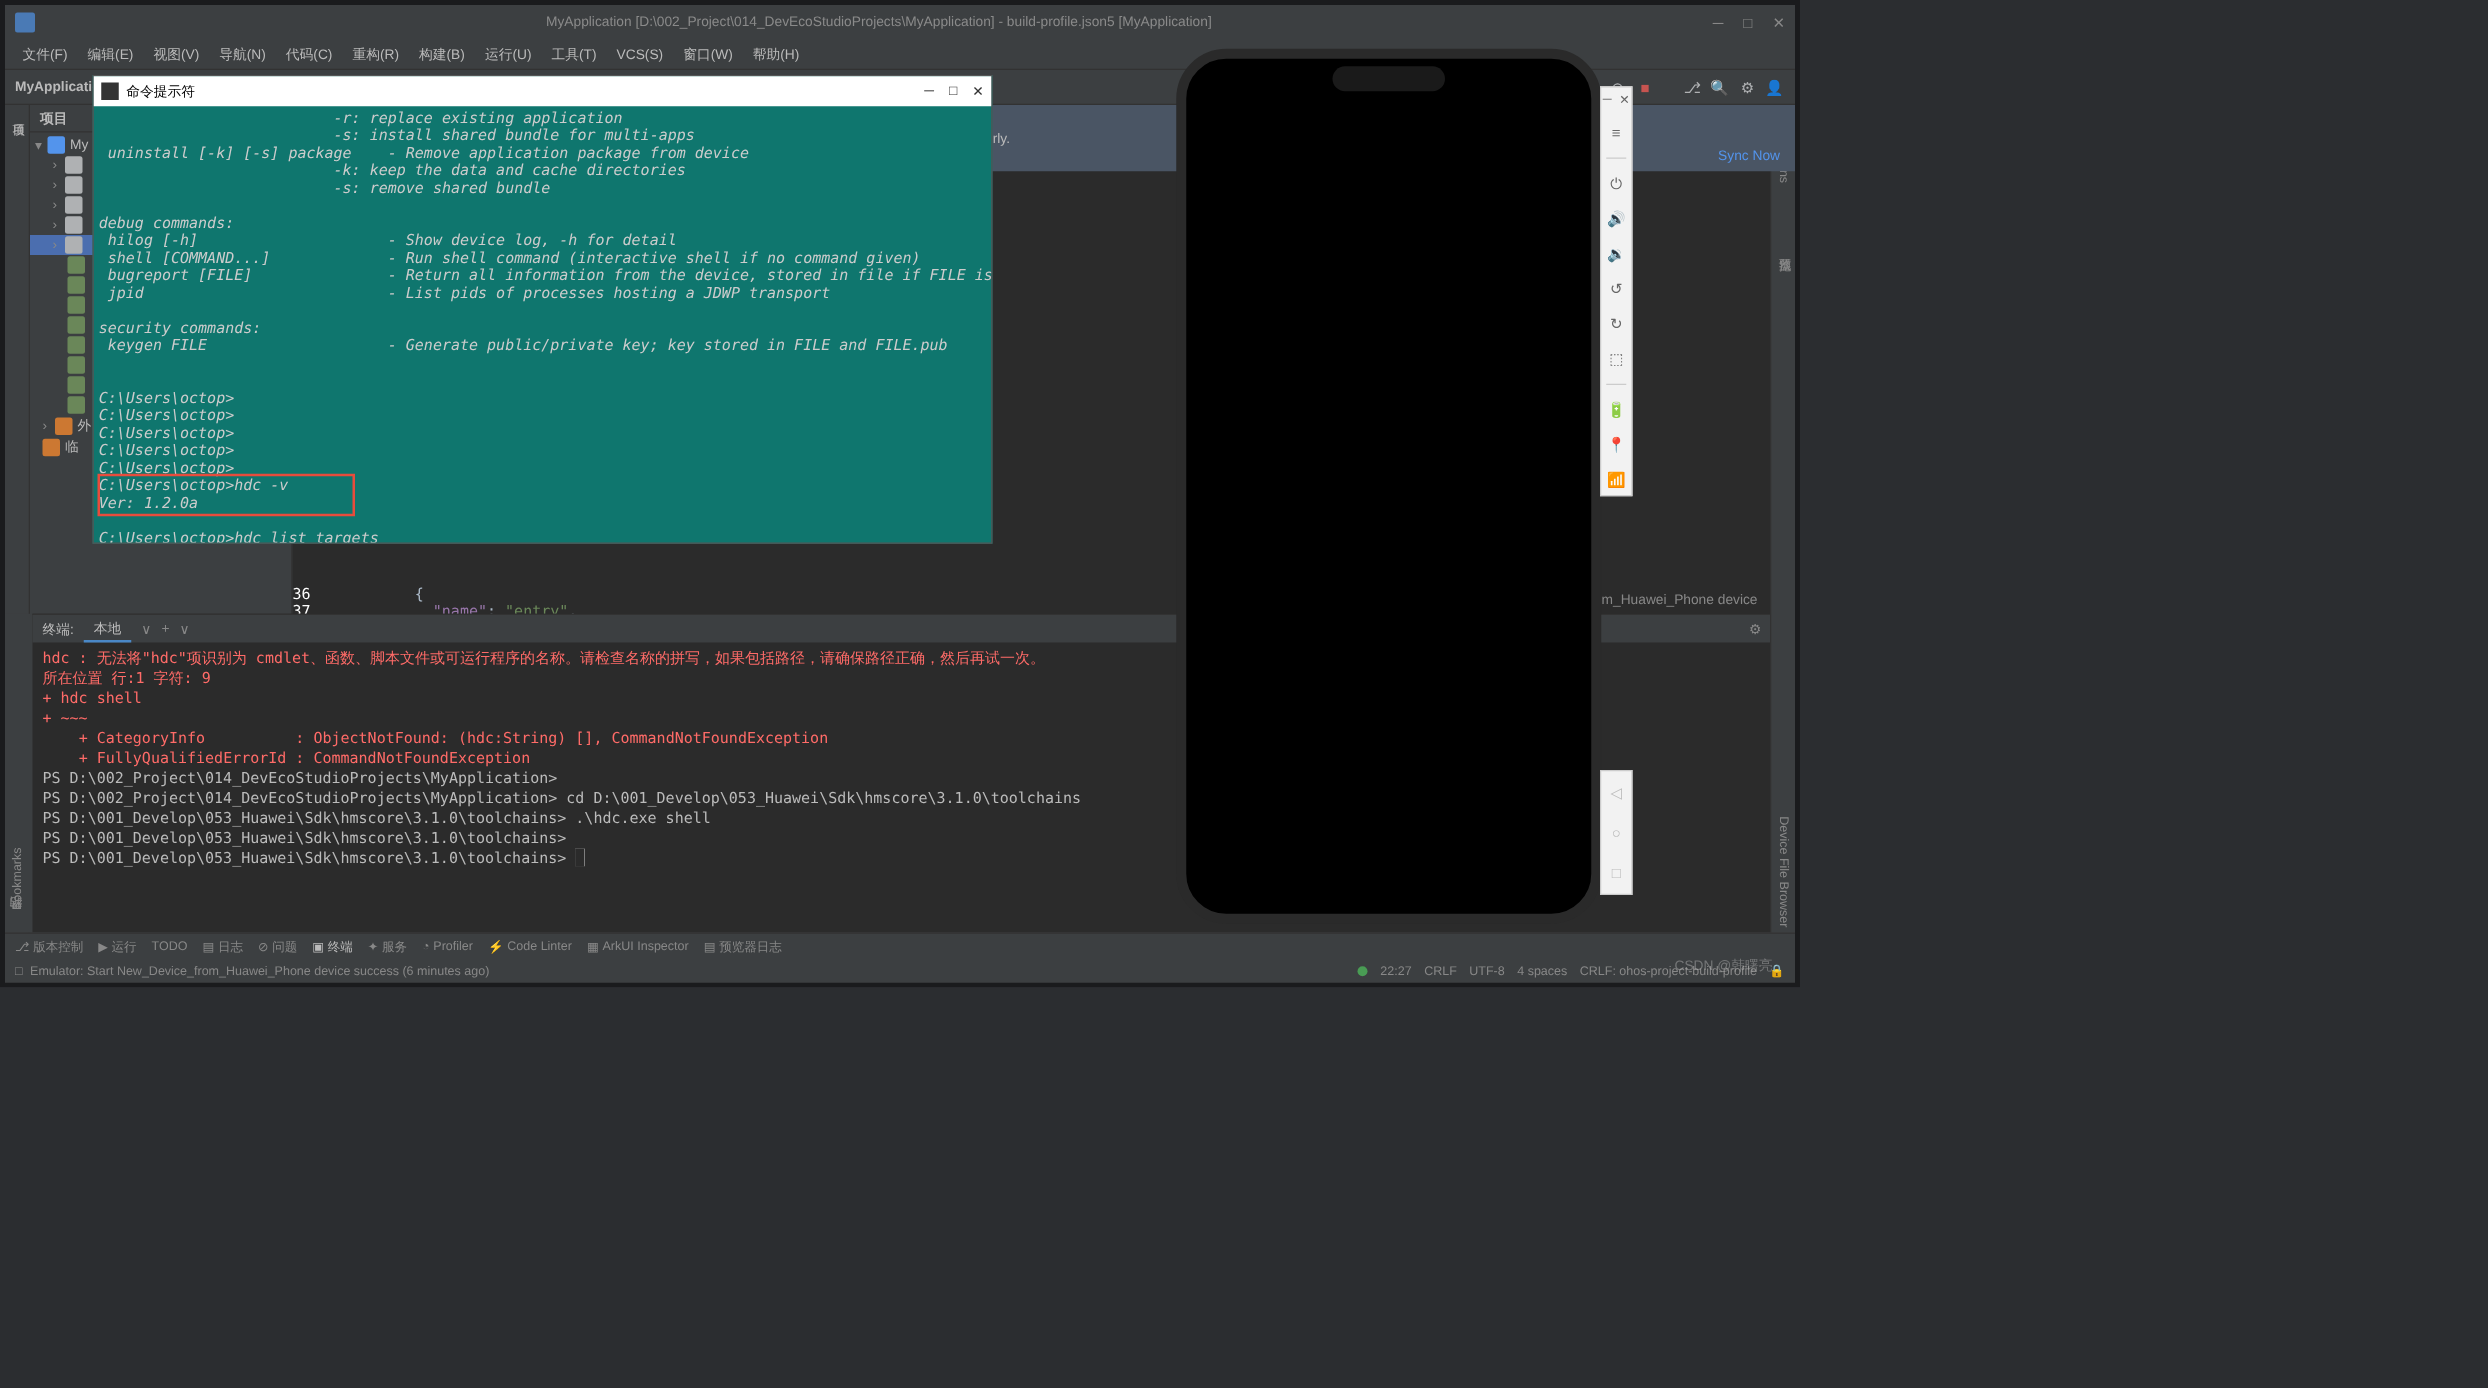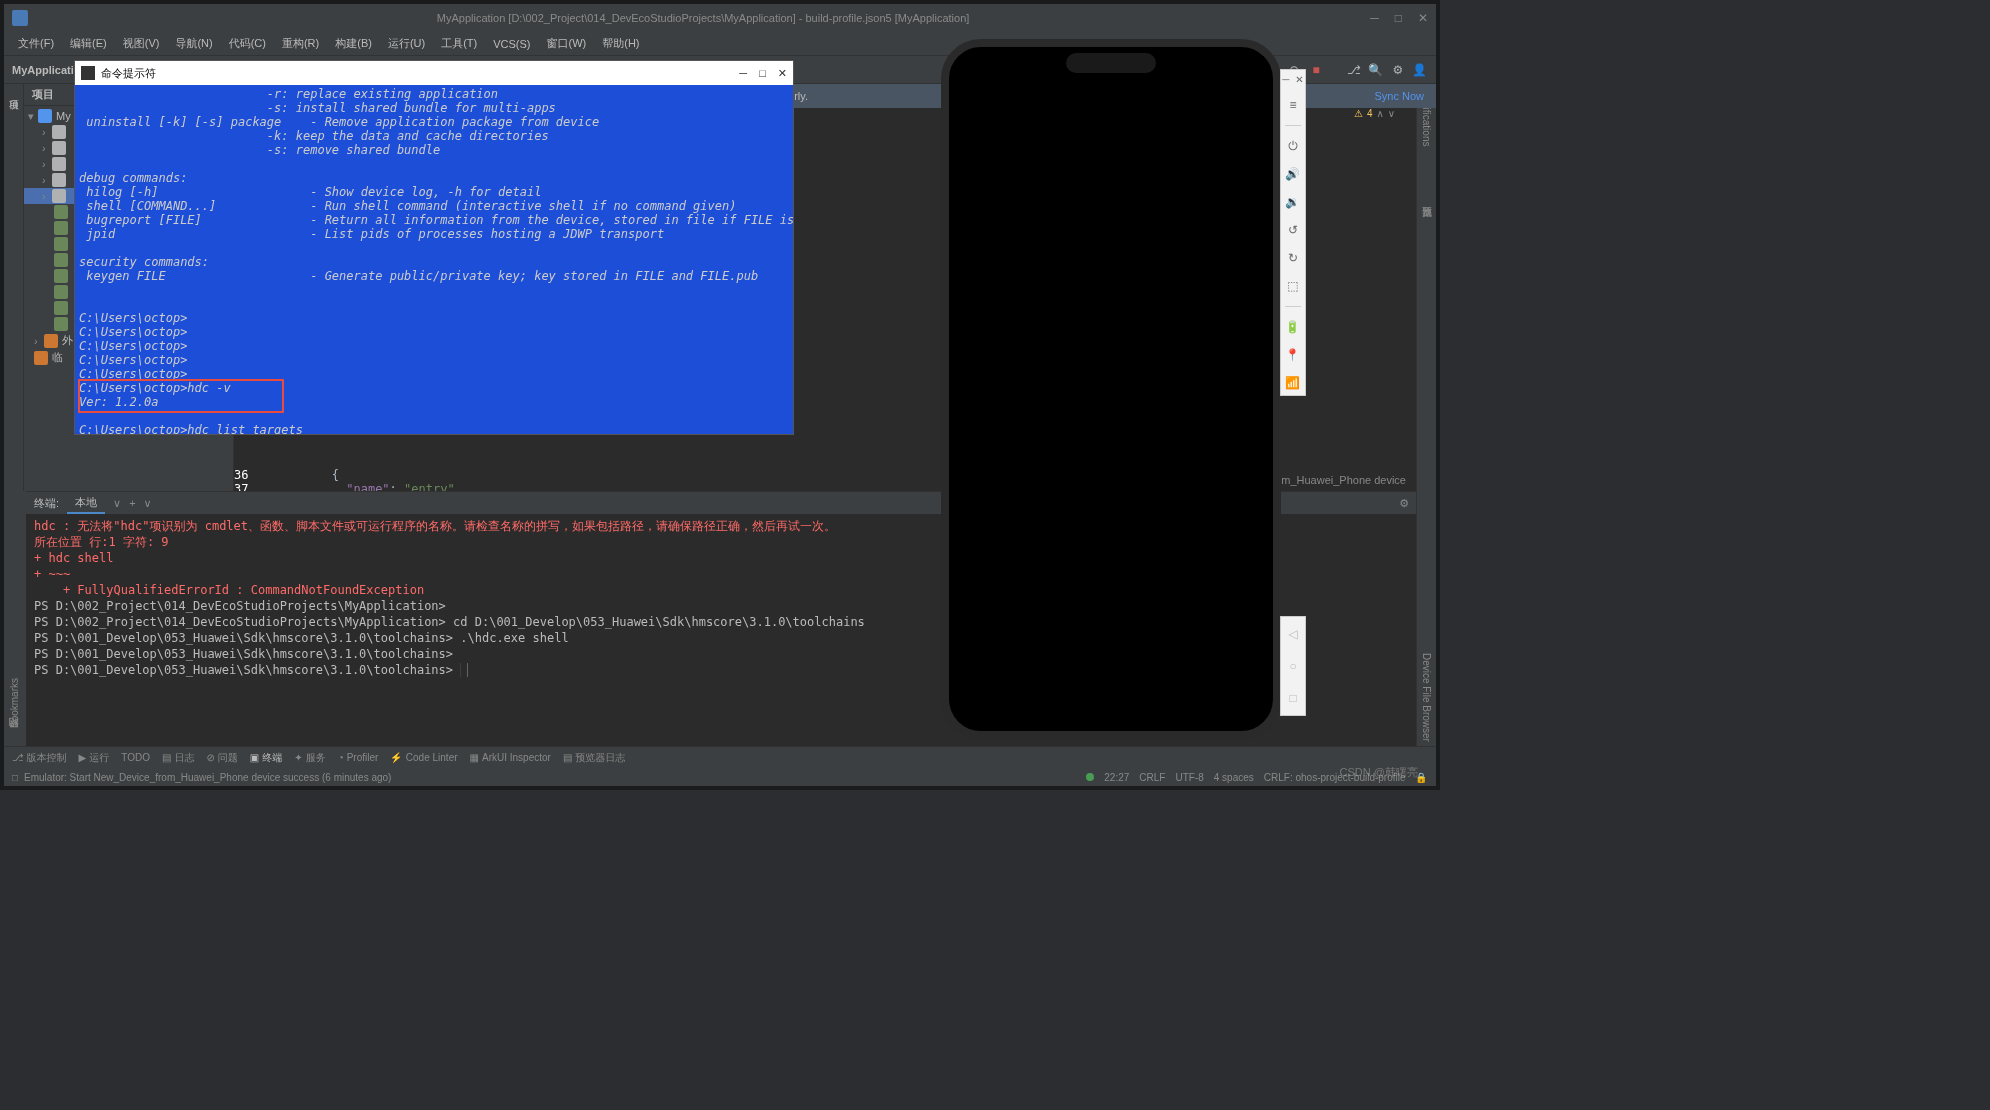--- a/index.html
+++ b/index.html
@@ -43,32 +43,32 @@
 .tree-item { display: flex; align-items: center; padding: 1px 4px; font-size: 11px; color: #bbb; cursor: pointer; }
 .tree-item.selected { background: #4b6eaf; color: #fff; }
 .tree-item .arrow { width: 10px; color: #888; }
 .tree-item .ticon { width: 14px; height: 14px; margin-right: 4px; background: #6a8759; border-radius: 2px; }
 .tree-item .ticon.folder { background: #afb1b3; }
 .tree-item .ticon.module { background: #5394ec; }
 
 
 .editor-area { flex: 1; background: #2b2b2b; display: flex; flex-direction: column; position: relative; }
 .sync-banner { background: #4a5564; color: #bbb; padding: 6px 12px; font-size: 11px; display: flex; justify-content: space-between; align-items: center; }
-.sync-banner .sync-link { color: #5394ec; cursor: pointer; }
+.sync-banner .sync-link { color: #5394ec; cursor: pointer; margin-top: 29px; }
 .editor-content { flex: 1; position: relative; overflow: hidden; }
 .code-lines { font-family: Consolas, monospace; font-size: 12px; padding: 4px 0; }
 .code-line { display: flex; }
 .code-line .ln { width: 40px; color: #ffffff; padding-right: 12px; }
 .code-line .code { color: #a9b7c6; white-space: pre; }
 .str { color: #6a8759; }
 .key { color: #9876aa; }
 .breadcrumb-bottom { height: 20px; background: #3c3f41; display: flex; align-items: center; padding: 0 8px; font-size: 10px; color: #888; gap: 8px; border-top: 1px solid #323232; }
 
 
-.cmd-window { position: absolute; left: 70px; top: 56px; width: 720px; height: 375px; background: #1d4ed8; border: 1px solid #555; z-index: 100; }
+.cmd-window { position: absolute; left: 70px; top: 56px; width: 720px; height: 375px; background: #0f766e; border: 1px solid #555; z-index: 100; }
 .cmd-title { height: 24px; background: #fff; color: #000; display: flex; align-items: center; padding: 0 6px; font-size: 11px; }
 .cmd-title .cmd-icon { width: 14px; height: 14px; background: #333; margin-right: 6px; }
 .cmd-title .cmd-label { flex: 1; }
 .cmd-title .cmd-controls { display: flex; gap: 12px; color: #333; }
 .cmd-body { font-family: "NSimSun", Consolas, monospace; font-size: 12px; color: #ccc; padding: 2px 4px; line-height: 14px; white-space: pre; height: calc(100% - 24px); overflow: hidden; position: relative; font-style: italic; }
 .cmd-highlight { position: absolute; border: 2px solid #e74c3c; }
 
 
 .terminal-panel { height: 255px; background: #2b2b2b; border-top: 1px solid #323232; display: flex; flex-direction: column; }
 .terminal-tabs { height: 22px; background: #3c3f41; display: flex; align-items: center; padding: 0 8px; gap: 8px; font-size: 11px; }
@@ -323,20 +323,21 @@
         <span style="color:#888;">∨</span>
       <span class="spacer"></span>
       <span class="gear">⚙</span>
       <span class="gear">—</span>
     </div>
     <div class="terminal-content">
       <div class="term-line err">hdc : 无法将"hdc"项识别为 cmdlet、函数、脚本文件或可运行程序的名称。请检查名称的拼写，如果包括路径，请确保路径正确，然后再试一次。</div>
       <div class="term-line err">所在位置 行:1 字符: 9</div>
       <div class="term-line err">+ hdc shell</div>
       <div class="term-line err">+ ~~~</div>
+      <div class="term-line err">    + CategoryInfo          : ObjectNotFound: (hdc:String) [], CommandNotFoundException</div>
       <div class="term-line err">    + FullyQualifiedErrorId : CommandNotFoundException</div>
       <div class="term-line"></div>
       <div class="term-line cmd">PS D:\002_Project\014_DevEcoStudioProjects\MyApplication&gt;</div>
       <div class="term-line cmd">PS D:\002_Project\014_DevEcoStudioProjects\MyApplication&gt; cd D:\001_Develop\053_Huawei\Sdk\hmscore\3.1.0\toolchains</div>
       <div class="term-line cmd">PS D:\001_Develop\053_Huawei\Sdk\hmscore\3.1.0\toolchains&gt; .\hdc.exe shell</div>
       <div class="term-line cmd">PS D:\001_Develop\053_Huawei\Sdk\hmscore\3.1.0\toolchains&gt;</div>
       <div class="term-line cmd"><span>PS D:\001_Develop\053_Huawei\Sdk\hmscore\3.1.0\toolchains&gt; </span><span style="background:#bbb;color:#2b2b2b;">█</span></div>
     </div>
   </div>
 

